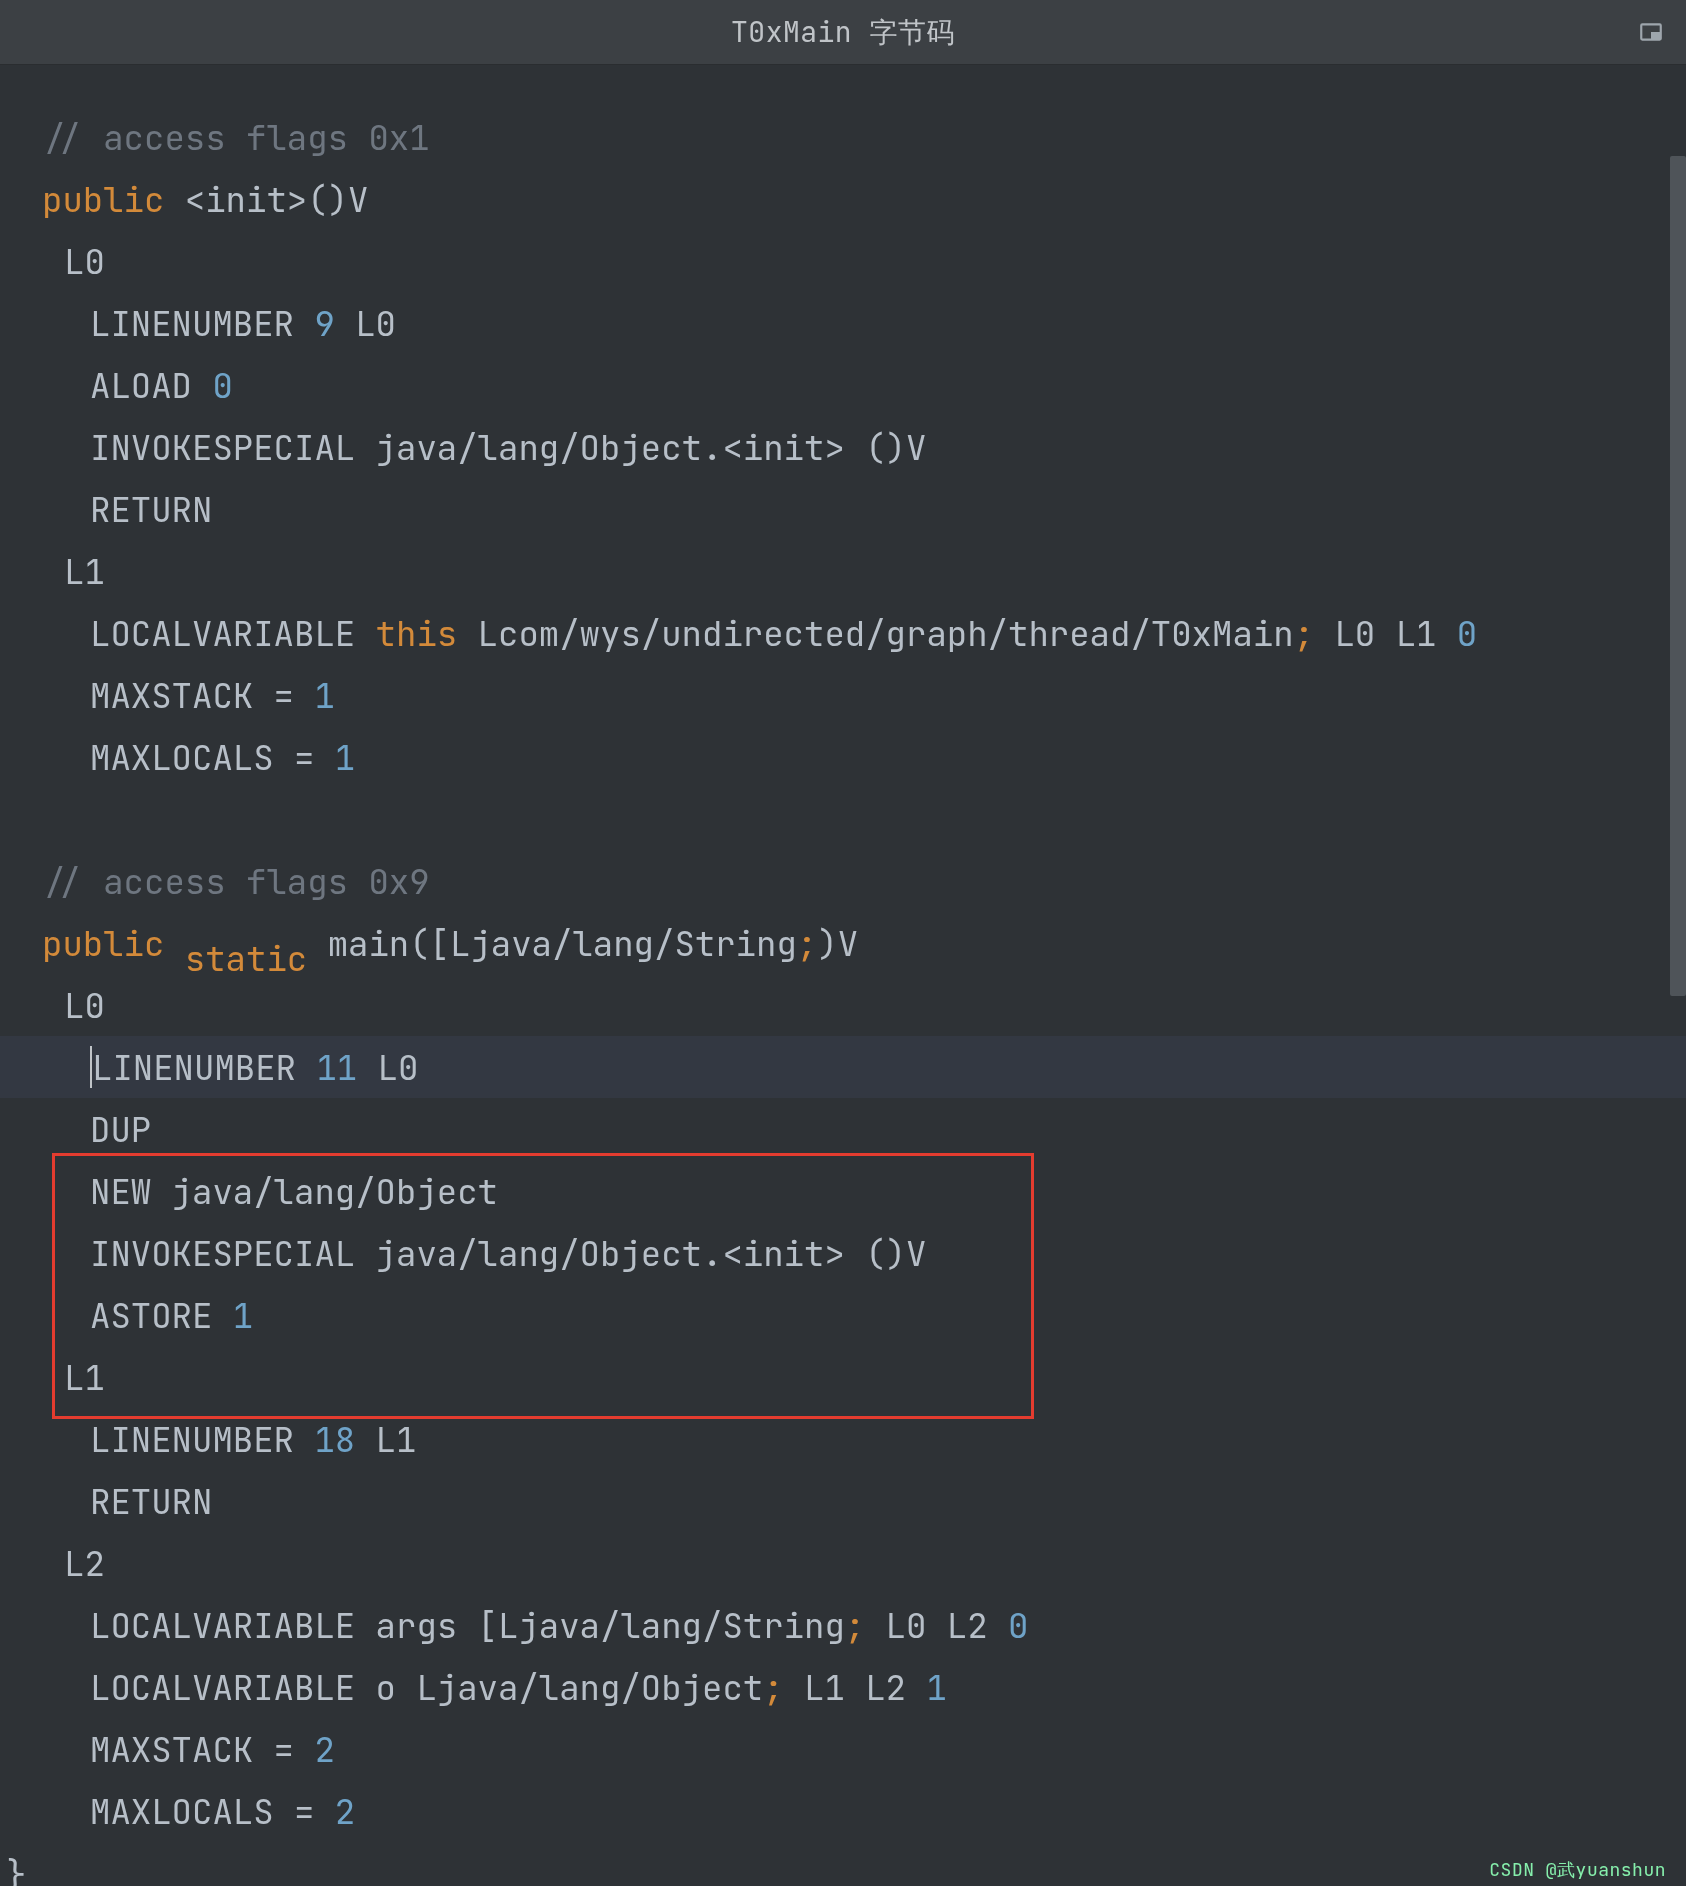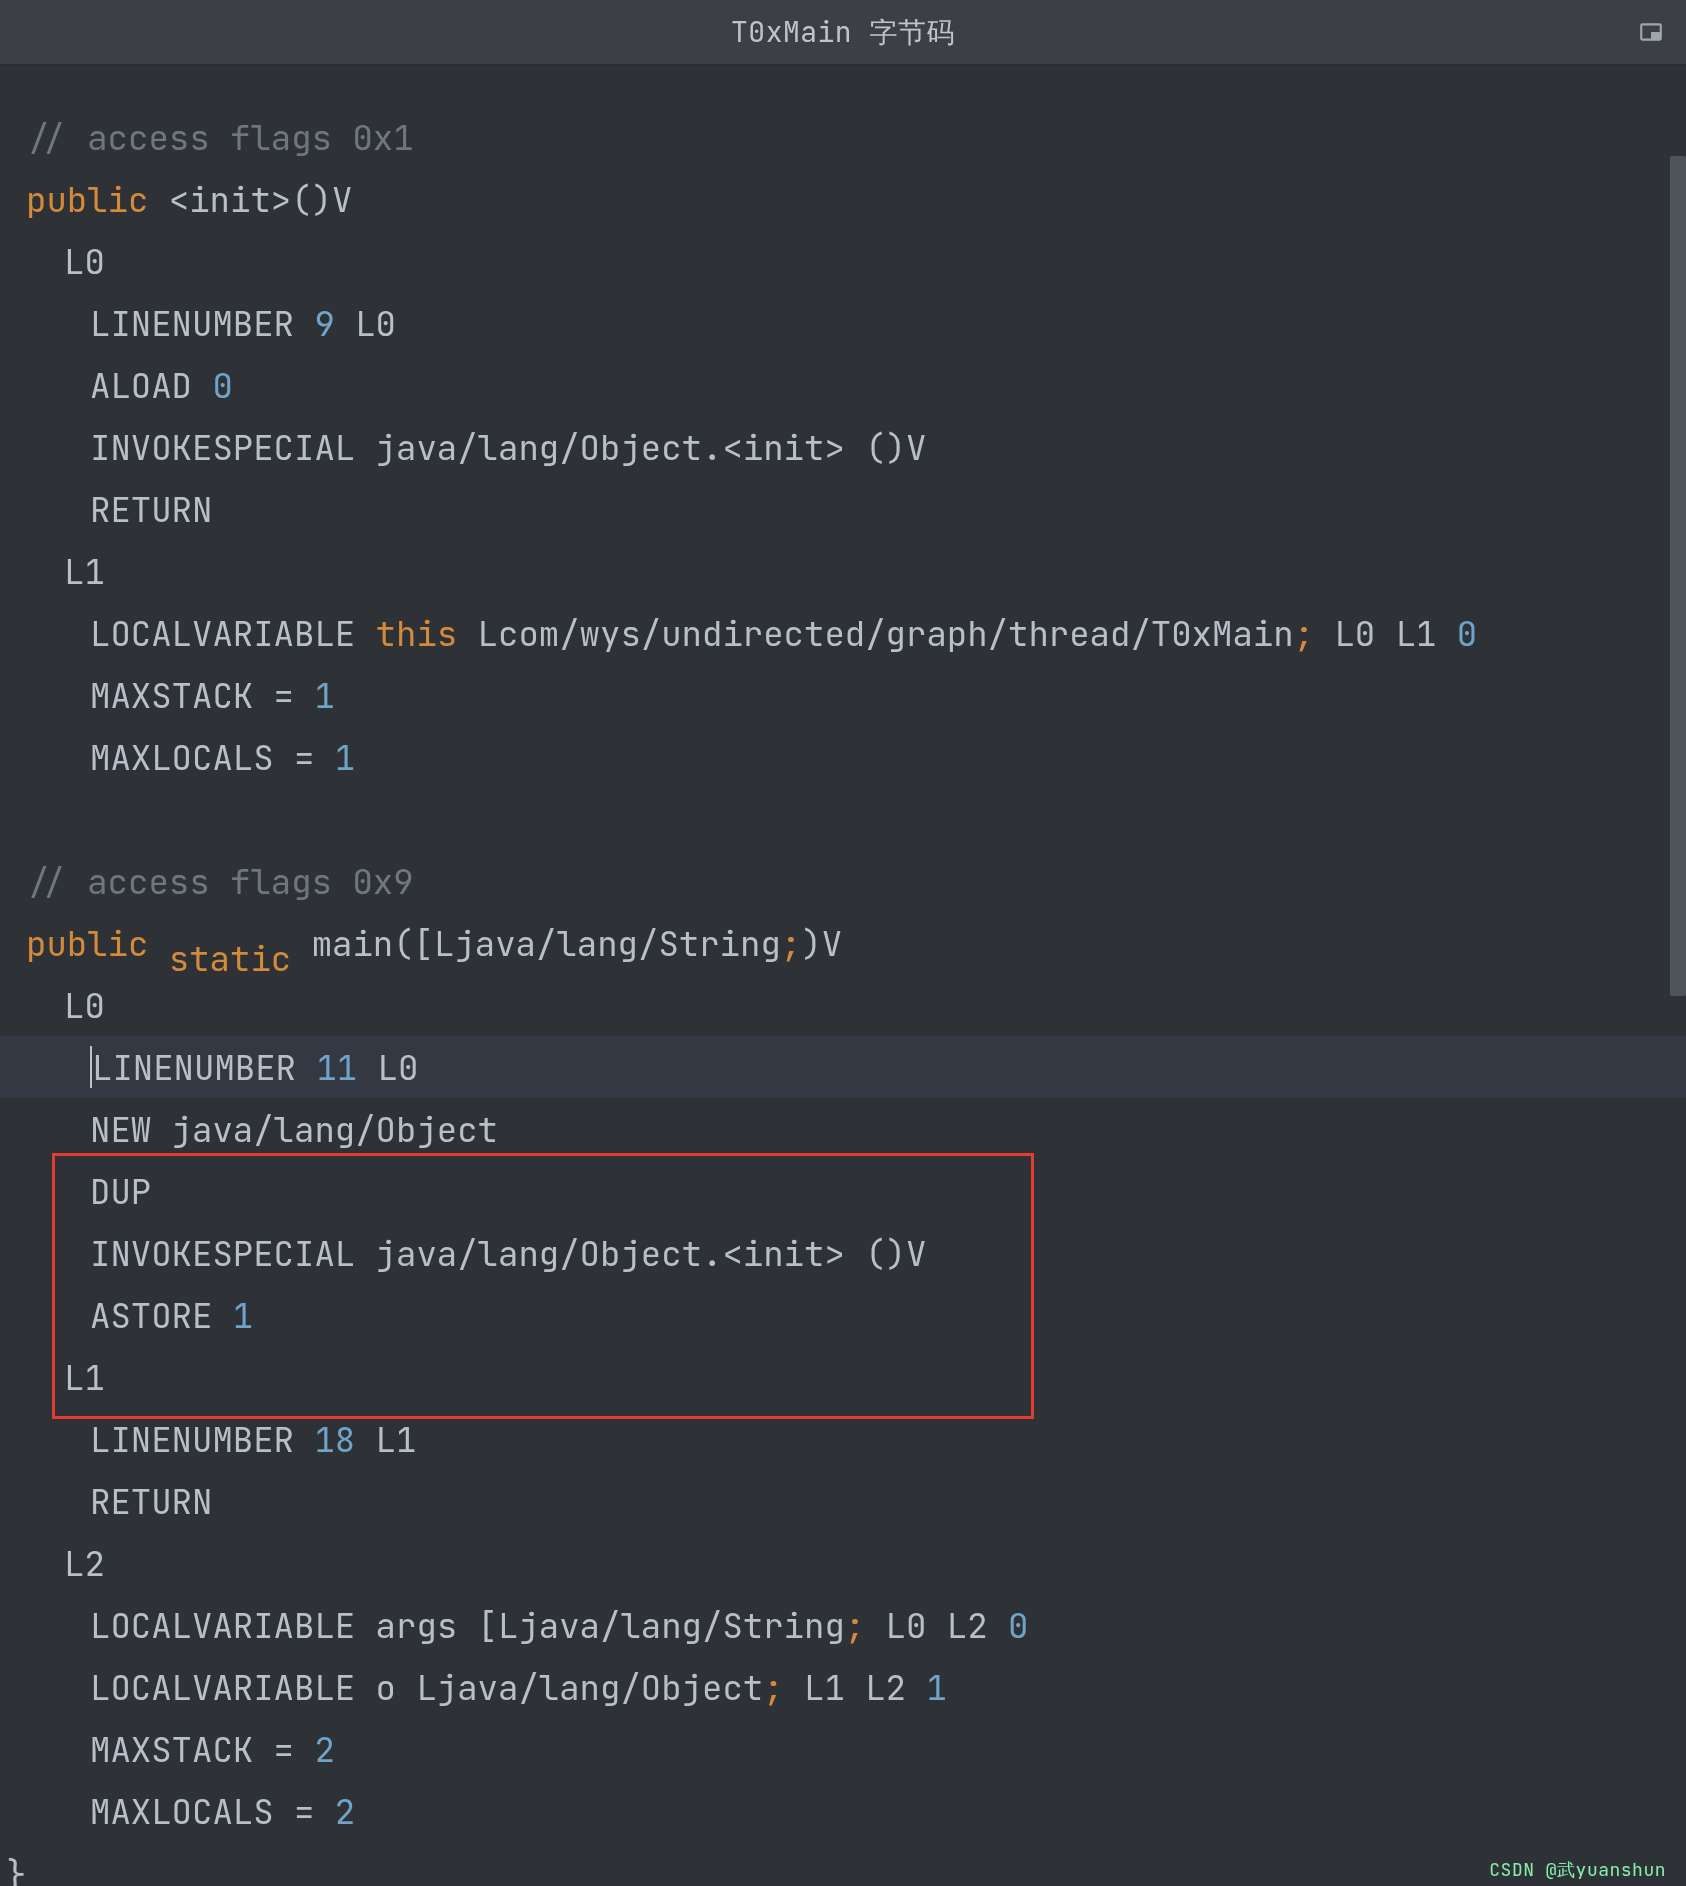--- a/index.html
+++ b/index.html
@@ -3,21 +3,21 @@
 <meta charset="utf-8">
 <style>
   html,body{margin:0;padding:0;width:1686px;height:1886px;background:#2b2b2b;overflow:hidden;font-family:"JetBrains Mono","Fira Code","Menlo","Consolas",monospace;}
   .window{width:1686px;height:1886px;background:#2e3236;display:flex;flex-direction:column;gap:23px;}
   .titlebar{height:64px;background:#3c4044;display:flex;align-items:center;justify-content:center;position:relative;border-bottom:1px solid #2a2d30;}
   .titlebar-title{color:#c0c4c8;font-size:28px;letter-spacing:.5px;}
   .titlebar-icon{position:absolute;right:22px;top:50%;transform:translateY(-50%);}
   .titlebar-icon svg{width:26px;height:26px;display:block;}
   .editor{position:relative;flex:1;overflow:hidden;}
   .code{padding:18px 0 0 0;}
-  .line{height:62px;display:flex;align-items:center;white-space:pre;font-size:34px;color:#b7bfc8;padding-left:26px;}
+  .line{height:62px;display:flex;align-items:center;white-space:pre;font-size:34px;color:#b7bfc8;padding-left:42px;}
   .line.highlighted{background:#333842;}
   .ind1{padding-left:64px;}
   .ind2{padding-left:90px;}
   .c-comment{color:#6e7680;}
   .c-keyword{color:#d38a3a;text-align:right;}
   .c-keyword2{color:#d38a3a;margin-top:31px;}
   .c-ident{color:#b7bfc8;text-align:right;}
   .c-num{color:#6fa3c8;}
   .c-punct{color:#d38a3a;}
   .c-this{color:#d38a3a;}
@@ -70,23 +70,23 @@
       <div class="line"><span></span></div>
 
       <div class="line"><span class="c-comment">// access flags 0x9</span></div>
 
       <div class="line"><span class="c-keyword">public </span><span class="c-keyword2">static </span><span class="c-ident">main([Ljava/lang/String</span><span class="c-punct">;</span><span class="c-ident">)V</span></div>
 
       <div class="line ind1"><span class="c-ident">L0</span></div>
 
       <div class="line ind2 highlighted"><span class="cursor"></span><span class="c-ident">LINENUMBER </span><span class="c-num">11</span><span class="c-ident"> L0</span></div>
 
+      <div class="line ind2"><span class="c-ident">DUP</span></div>
+
       <div class="line ind2"><span class="c-ident">NEW java/lang/Object</span></div>
-
-      <div class="line ind2"><span class="c-ident">DUP</span></div>
 
       <div class="line ind2"><span class="c-ident">INVOKESPECIAL java/lang/Object.&lt;init&gt; ()V</span></div>
 
       <div class="line ind2"><span class="c-ident">ASTORE </span><span class="c-num">1</span></div>
 
       <div class="line ind1"><span class="c-ident">L1</span></div>
 
       <div class="line ind2"><span class="c-ident">LINENUMBER </span><span class="c-num">18</span><span class="c-ident"> L1</span></div>
 
       <div class="line ind2"><span class="c-ident">RETURN</span></div>

